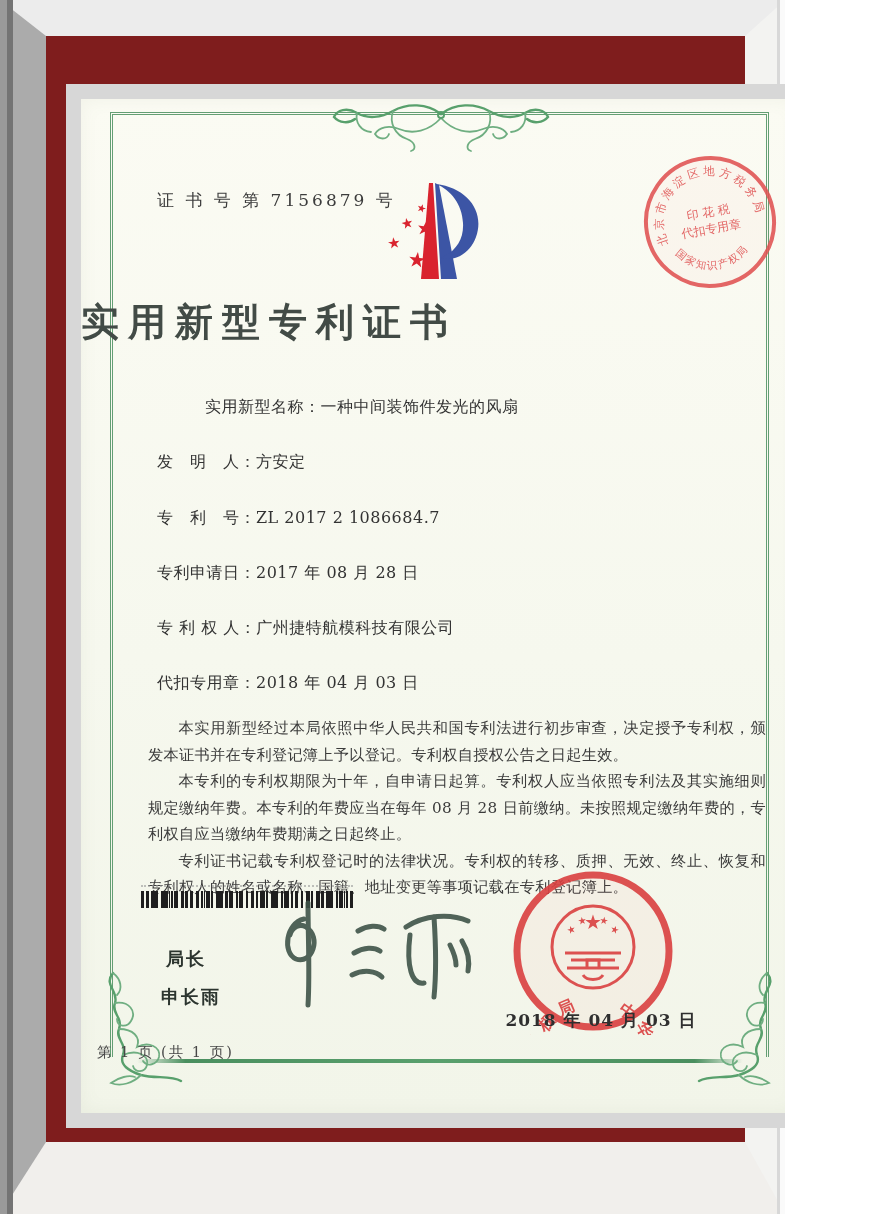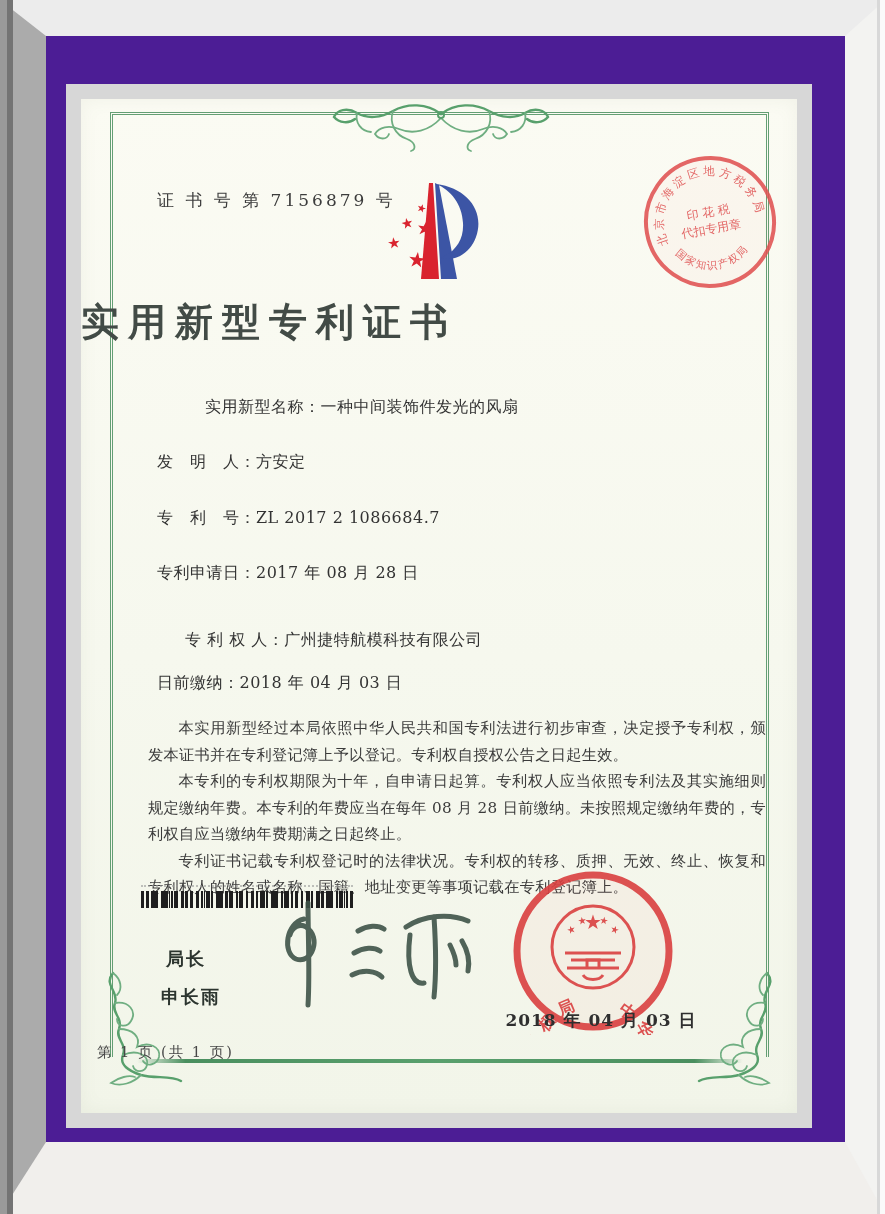--- a/index.html
+++ b/index.html
@@ -1,18 +1,18 @@
 <!DOCTYPE html>
 <html><head>
 <meta charset="utf-8">
 <style>
   * { margin:0; padding:0; box-sizing:border-box; }
   html,body { background:#ffffff; }
   body { font-family:"DejaVu Serif", serif; }
-  .photo { position:relative; width:885px; height:1214px; background:#4c1d95; overflow:hidden; }
+  .photo { position:relative; width:785px; height:1214px; background:#7f1d1d; overflow:hidden; }
 
   
   .bevel { position:absolute; inset:0; pointer-events:none; z-index:1;
     border-style:solid;
     border-color:#ececec #f3f3f1 #f1efec #ababab;
     border-width:36px 40px 72px 46px; }
   .strip-l1 { position:absolute; left:0; top:0; bottom:0; width:7px; background:#9a9a9a; z-index:2; }
   .strip-l2 { position:absolute; left:7px; top:0; bottom:0; width:6px; background:#747474; z-index:2; }
   .strip-r1 { position:absolute; right:5px; top:0; bottom:0; width:3px; background:#d8d8d8; z-index:2; }
   .strip-r2 { position:absolute; right:0; top:0; bottom:0; width:5px; background:#fafafa; z-index:2; }
@@ -36,21 +36,21 @@
 
   
   .cert-no { position:absolute; left:76px; top:90px; font-size:17px; letter-spacing:3px; color:#3c3c3c; }
   .logo { position:absolute; left:291px; top:80px; }
   .tax-stamp { position:absolute; left:560px; top:54px; transform:rotate(-10deg); opacity:.88; }
   .title { position:absolute; left:0; top:198px; width:100%; text-align:left;
     font-size:38px; font-weight:700; letter-spacing:9px; color:#424b46; }
 
   
   .field { position:absolute; left:76px; font-size:16px; color:#333; letter-spacing:.5px; white-space:nowrap; }
-  .f0 { top:298px;margin-left:48px; } .f1 { top:353px; } .f2 { top:409px; } .f3 { top:464px; } .f4 { top:531px;margin-left:28px; } .f5 { top:574px; }
+  .f0 { top:298px;margin-left:48px; } .f1 { top:353px; } .f2 { top:409px; } .f3 { top:464px; } .f4 { top:519px; } .f5 { top:574px; }
 
   
   .body-text { position:absolute; left:67px; top:616px; width:618px; }
   .body-text p { font-size:15.2px; line-height:26.5px; color:#3b3b3b; text-align:justify; text-indent:2em; letter-spacing:.3px; }
 
   
   .microline { position:absolute; left:60px; top:786px; width:212px; border-top:2px dotted #9a9a9a; opacity:.6; }
   .barcode { position:absolute; left:60px; top:792px; width:212px; height:17px;
     background:
       repeating-linear-gradient(90deg,#1e1e1e 0 2px, transparent 2px 5px),
@@ -147,21 +147,21 @@
         <text class="stamp-text" x="69" y="80" font-size="12" text-anchor="middle">代扣专用章</text>
       </svg>
 
       <div class="title">实用新型专利证书</div>
 
       <div class="field f0"><span>实用新型名称：</span><span>一种中间装饰件发光的风扇</span></div>
       <div class="field f1"><span>发　明　人：</span><span>方安定</span></div>
       <div class="field f2"><span>专　利　号：</span><span>ZL 2017 2 1086684.7</span></div>
       <div class="field f3"><span>专利申请日：</span><span>2017 年 08 月 28 日</span></div>
       <div class="field f4"><span>专 利 权 人：</span><span>广州捷特航模科技有限公司</span></div>
-      <div class="field f5"><span>日前缴纳：</span><span>2018 年 04 月 03 日</span></div>
+      <div class="field f5"><span>代扣专用章：</span><span>2018 年 04 月 03 日</span></div>
 
       <div class="body-text">
         <p>本实用新型经过本局依照中华人民共和国专利法进行初步审查，决定授予专利权，颁发本证书并在专利登记簿上予以登记。专利权自授权公告之日起生效。</p>
         <p>本专利的专利权期限为十年，自申请日起算。专利权人应当依照专利法及其实施细则规定缴纳年费。本专利的年费应当在每年 08 月 28 日前缴纳。未按照规定缴纳年费的，专利权自应当缴纳年费期满之日起终止。</p>
         <p>专利证书记载专利权登记时的法律状况。专利权的转移、质押、无效、终止、恢复和专利权人的姓名或名称、国籍、地址变更等事项记载在专利登记簿上。</p>
       </div>
 
       <div class="microline"></div>
       <div class="barcode"></div>
 

